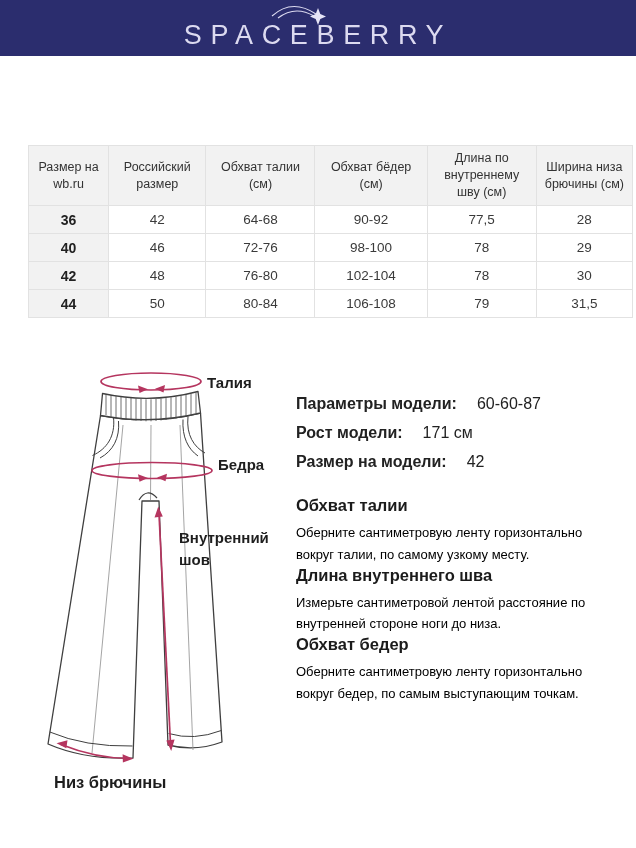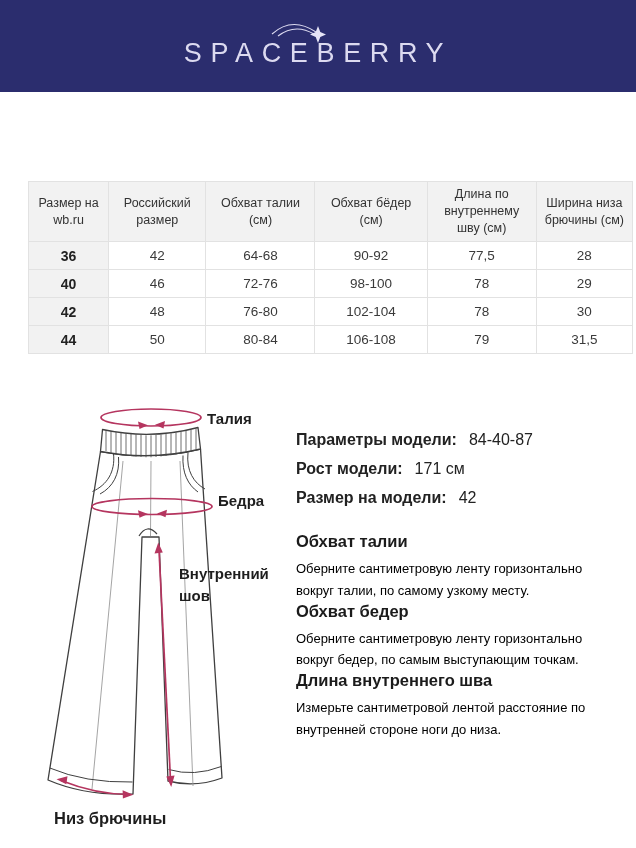--- a/index.html
+++ b/index.html
@@ -3,21 +3,21 @@
 <meta charset="utf-8">
 <style>
   html,body { margin:0; padding:0; }
   body {
     width:636px; height:848px; background:#ffffff;
     font-family:"Liberation Sans", sans-serif;
     color:#2f2f2f; overflow:hidden;
   }
   
   .brand-bar {
-    height:92px; background:#2b2d6e;
+    height:56px; background:#2b2d6e;
     display:flex; align-items:center; justify-content:center;
     position:relative;
   }
   .logo { position:relative; display:inline-block; }
   .logo-text {
     color:#dcdaf0; font-size:27px; font-weight:400;
     letter-spacing:0.32em; line-height:1;
     padding-top:14px; display:inline-block;
   }
   .star-icon { position:absolute; left:84px; top:-12px; }
@@ -43,21 +43,21 @@
   
   .main { display:flex; margin:36px 0 0 30px; }
   .pants-svg { flex:0 0 250px; }
   .pants-label {
     font-size:15px; font-weight:600; fill:#1e1e1e;
     font-family:"Liberation Sans", sans-serif;
   }
   .pants-label-lg { font-size:16.5px; font-weight:700; }
   .info { margin-left:16px; padding-top:40px; width:330px; }
   .model-line { margin:0 0 9px 0; font-size:16px; color:#222; line-height:1.25; }
-  .model-line .ml-label { font-weight:700; margin-right:12px; }
+  .model-line .ml-label { font-weight:700; margin-right:20px; }
   .section { }
   .section-title { margin:0 0 7px 0; font-size:16.5px; font-weight:700; color:#1b1b1b; }
   .section-text { margin:0; font-size:13px; color:#000000; line-height:1.68; width:322px; }
   .model-block { margin-bottom:24px; }
 </style>
 </head>
 <body>
 
 <header class="brand-bar">
   <div class="logo">
@@ -162,38 +162,38 @@
     <text class="pants-label" x="177" y="34">Талия</text>
     <text class="pants-label" x="188" y="116">Бедра</text>
     <text class="pants-label" x="149" y="189">Внутренний</text>
     <text class="pants-label" x="149" y="211">шов</text>
     <text class="pants-label pants-label-lg" x="24" y="434">Низ брючины</text>
   </svg>
 
   <div class="info">
     <div class="model-block">
       <p class="model-line">
-        <span class="ml-label">Параметры модели:</span><span>84-40-87</span>
+        <span class="ml-label">Параметры модели:</span><span>60-60-87</span>
       </p>
       <p class="model-line">
         <span class="ml-label">Рост модели:</span><span>171 см</span>
       </p>
       <p class="model-line">
         <span class="ml-label">Размер на модели:</span><span>42</span>
       </p>
     </div>
 
     <div class="section">
       <h3 class="section-title">Обхват талии</h3>
       <p class="section-text">Оберните сантиметровую ленту горизонтально вокруг талии, по самому узкому месту.</p>
     </div>
 
     <div class="section">
-      <h3 class="section-title">Обхват бедер</h3>
-      <p class="section-text">Оберните сантиметровую ленту горизонтально вокруг бедер, по самым выступающим точкам.</p>
+      <h3 class="section-title">Длина внутреннего шва</h3>
+      <p class="section-text">Измерьте сантиметровой лентой расстояние по внутренней стороне ноги до низа.</p>
     </div>
 
     <div class="section">
-      <h3 class="section-title">Длина внутреннего шва</h3>
-      <p class="section-text">Измерьте сантиметровой лентой расстояние по внутренней стороне ноги до низа.</p>
+      <h3 class="section-title">Обхват бедер</h3>
+      <p class="section-text">Оберните сантиметровую ленту горизонтально вокруг бедер, по самым выступающим точкам.</p>
     </div>
   </div>
 </div>
 
 </body></html>

